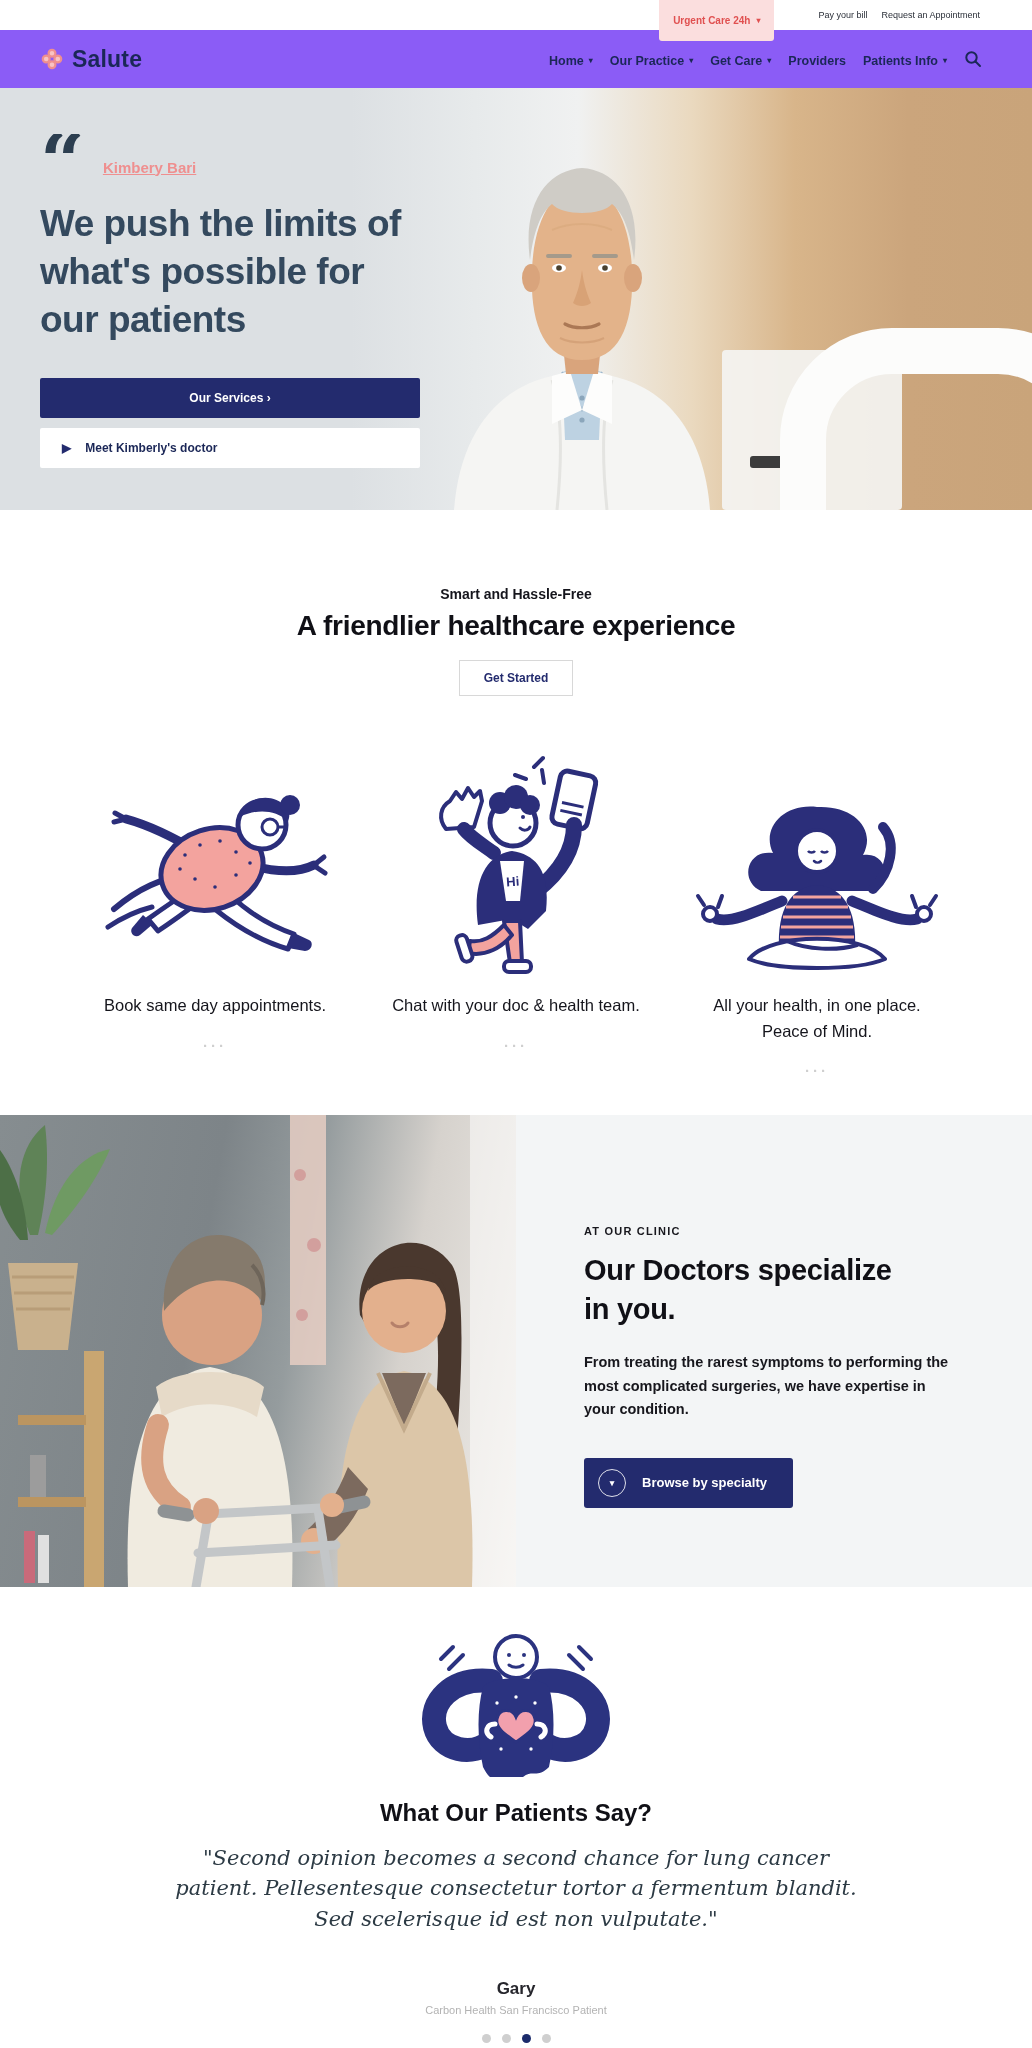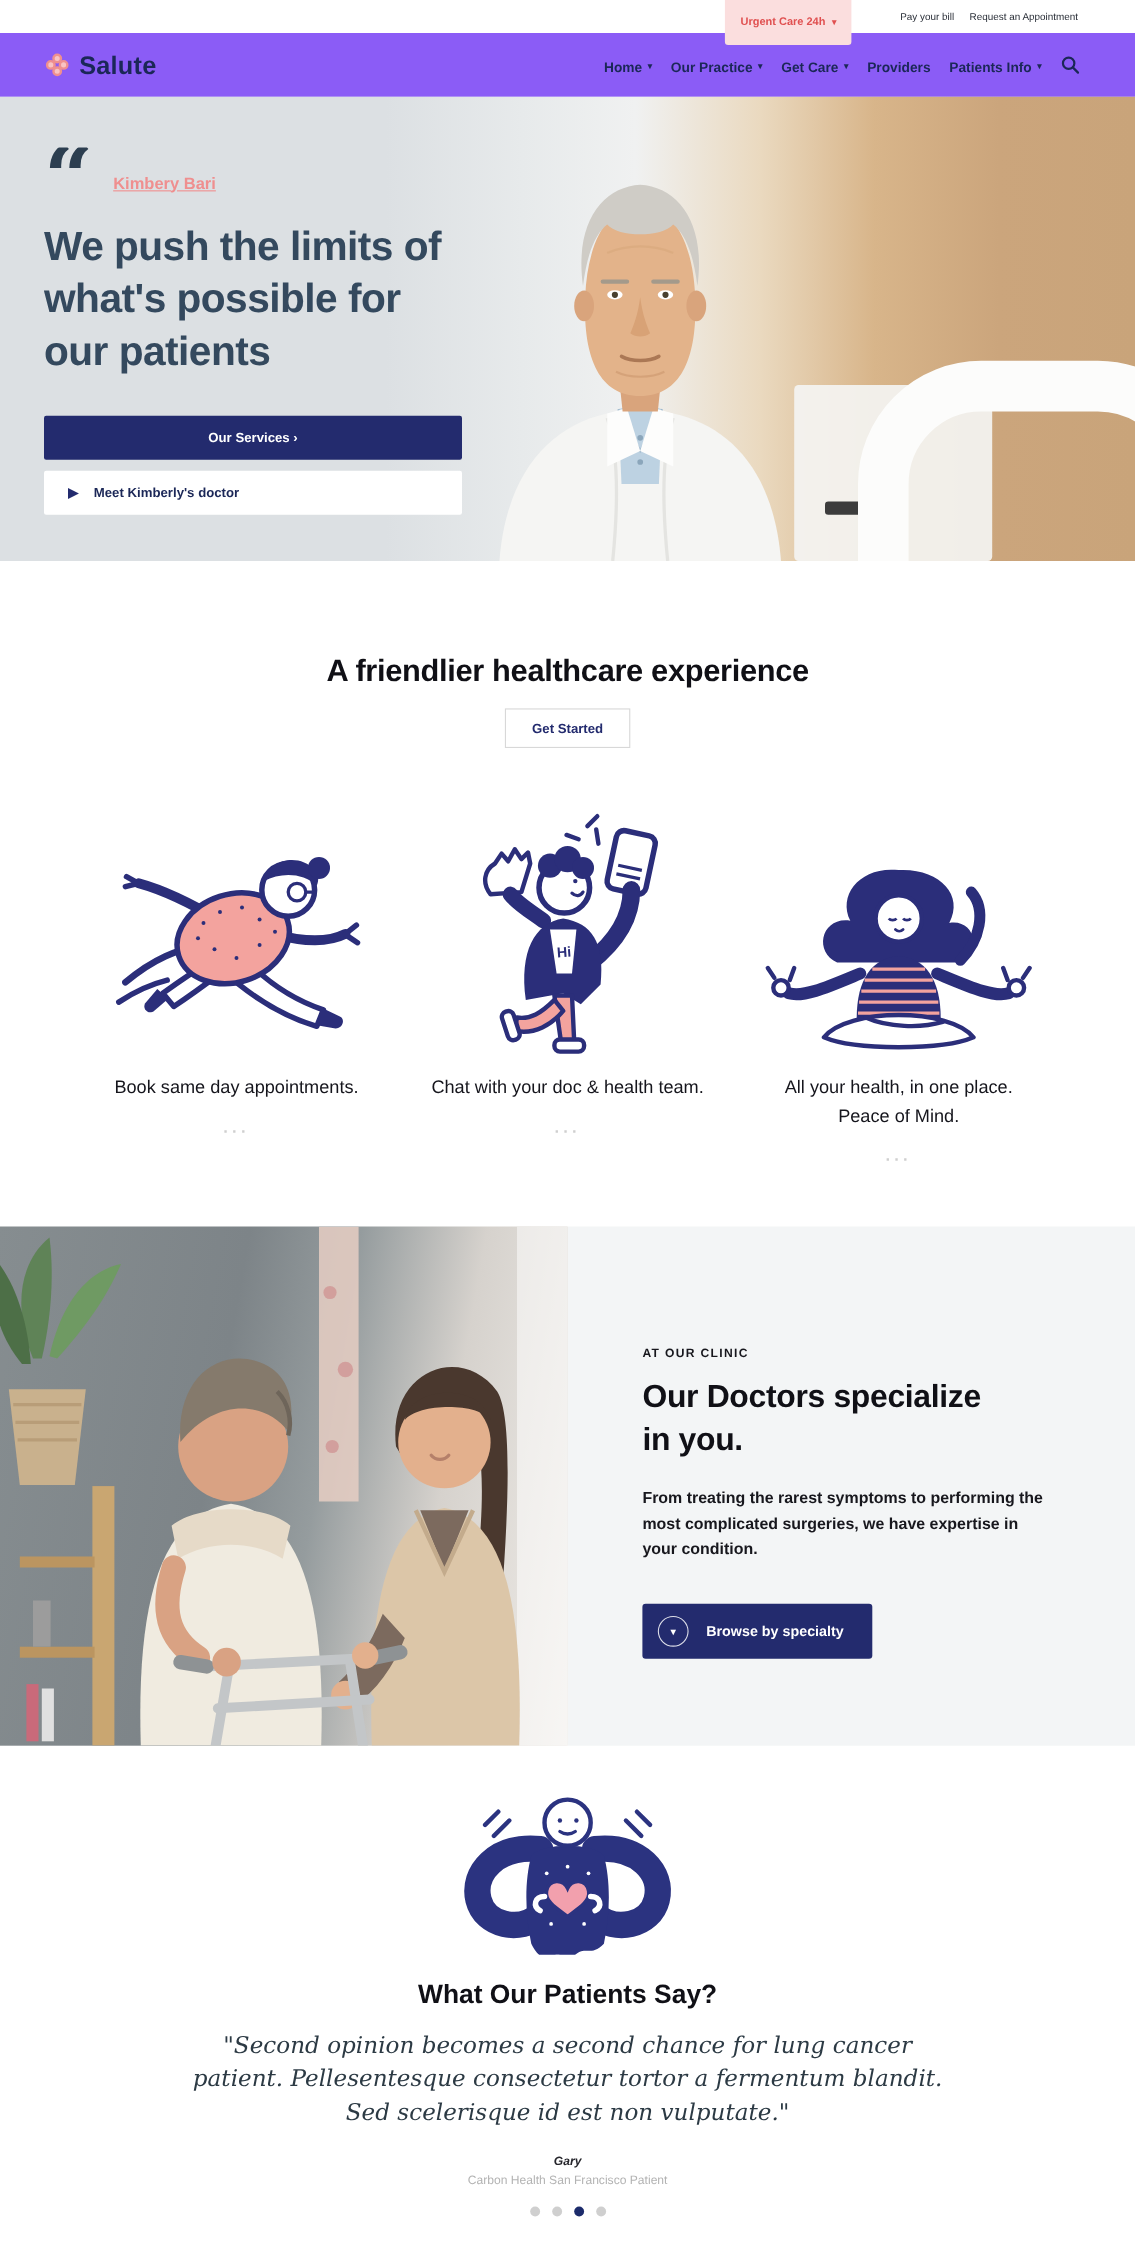--- a/index.html
+++ b/index.html
@@ -57,21 +57,21 @@
   .clinic-panel { width:516px; height:472px; background:#f3f5f6; padding:110px 0 0 68px; }
   .clinic-eyebrow { font-size:11px; font-weight:bold; letter-spacing:1.2px; color:#17171d; }
   .clinic h2 { font-size:29px; font-weight:bold; color:#101016; width:340px; margin-top:14px; line-height:1.35; letter-spacing:-.3px; }
   .clinic-body { margin-top:22px; width:368px; font-size:14.5px; font-weight:600; color:#17171d; line-height:1.62; }
   .btn-browse { margin-top:36px; background:#232b6e; color:#fff; border:none; border-radius:3px; padding:11px 26px 11px 14px; display:flex; align-items:center; gap:16px; font-size:13px; font-weight:bold; cursor:pointer; font-family:inherit; }
   .circle-chevron { width:28px; height:28px; border:1.5px solid rgba(255,255,255,.85); border-radius:50%; display:flex; align-items:center; justify-content:center; font-size:9px; color:#fff; }
   
   .testimonials { height:461px; text-align:center; padding-top:40px; background:#fff; }
   .testimonials h2 { font-size:24px; font-weight:bold; color:#101016; margin-top:18px; }
   .quote-text { font-family:"DejaVu Serif", serif; font-style:italic; font-size:21px; color:#2c3a44; width:700px; margin:16px auto 0; line-height:1.45; }
-  .author { margin-top:24px; font-size:11px; font-weight:bold; color:#26262c;font-style:italic; }
+  .author { margin-top:45px; font-size:17px; font-weight:bold; color:#26262c; }
   .author-role { margin-top:5px; font-size:11px; color:#b3b3b3; }
   .carousel-dots { margin-top:18px; display:flex; justify-content:center; gap:11px; }
   .dot { width:9px; height:9px; border-radius:50%; background:#cfcfcf; cursor:pointer; }
   .dot.active { background:#1c2b6b; }
 </style>
 </head>
 <body>
 
 <div class="topbar">
   <div class="urgent-badge">
@@ -162,20 +162,21 @@
       <button class="btn-primary">Our Services ›</button>
       <button class="btn-video">
         <span class="play-icon">▶</span>
         <span>Meet Kimberly's doctor</span>
       </button>
     </div>
   </div>
 </div>
 
 <div class="features">
+  <div class="features-eyebrow">Smart and Hassle-Free</div>
   <h2>A friendlier healthcare experience</h2>
   <button class="btn-outline">Get Started</button>
 
   <div class="feature-row">
 
     <div class="feature-col">
       <div class="feature-art">
         <svg width="230" height="210" viewBox="0 0 230 210">
           <g stroke="#2b2e7a" stroke-linecap="round" fill="none">
             <path d="M14 140 C40 118 62 110 84 106" stroke-width="6"></path>

